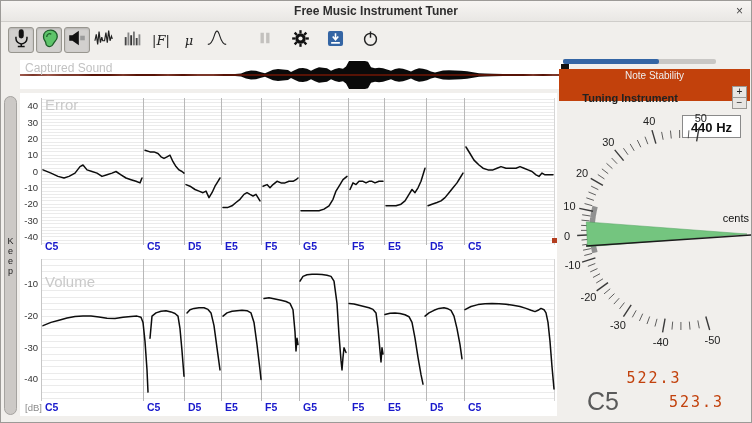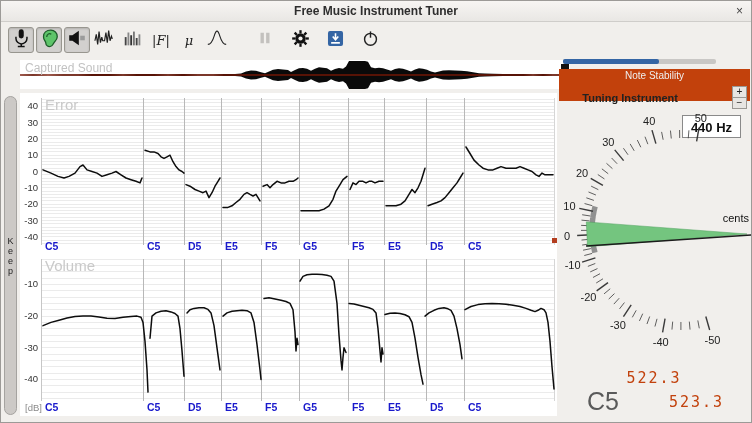--- a/index.html
+++ b/index.html
@@ -26,21 +26,21 @@
   #capture .lbl{position:absolute;left:5px;top:1px;font-size:12px;color:#c2c2c2;z-index:2;}
   
   #keep{position:absolute;left:3px;top:95px;width:13px;height:319px;background:#ccc9c6;
     border:1px solid #a5a3a0;border-radius:7px;box-sizing:border-box;
     display:flex;align-items:center;justify-content:center;}
   #keep .vtext{font-size:9px;color:#222;text-align:center;line-height:10px;}
   
   #charts{position:absolute;left:19px;top:92px;width:537px;height:323px;background:#fff;}
   .chart-title{position:absolute;font-size:15px;color:#c9c9c9;z-index:2;}
   #errTitle{left:25px;top:3px;}
-  #volTitle{left:25px;top:164px;}
+  #volTitle{left:25px;top:180px;}
   #errSvg{position:absolute;left:0;top:0;}
   #volSvg{position:absolute;left:0;top:161px;}
   #redmark{position:absolute;left:532px;top:145px;width:5px;height:5px;background:#b33d1e;}
   
   #stabbar{position:absolute;left:562px;top:58px;width:153px;height:5px;background:#c9c7c5;border-radius:2px;}
   #stabfill{height:100%;background:#3465a4;border-radius:2px;}
   #stabhdr{position:absolute;left:558px;top:68px;width:191px;height:32px;background:#c2410c;
     color:#efefef;font-size:10px;text-align:center;line-height:14px;}
   #tunlbl{position:absolute;left:557px;top:91px;width:120px;text-align:right;
     font-size:11px;font-weight:bold;color:#222;}

